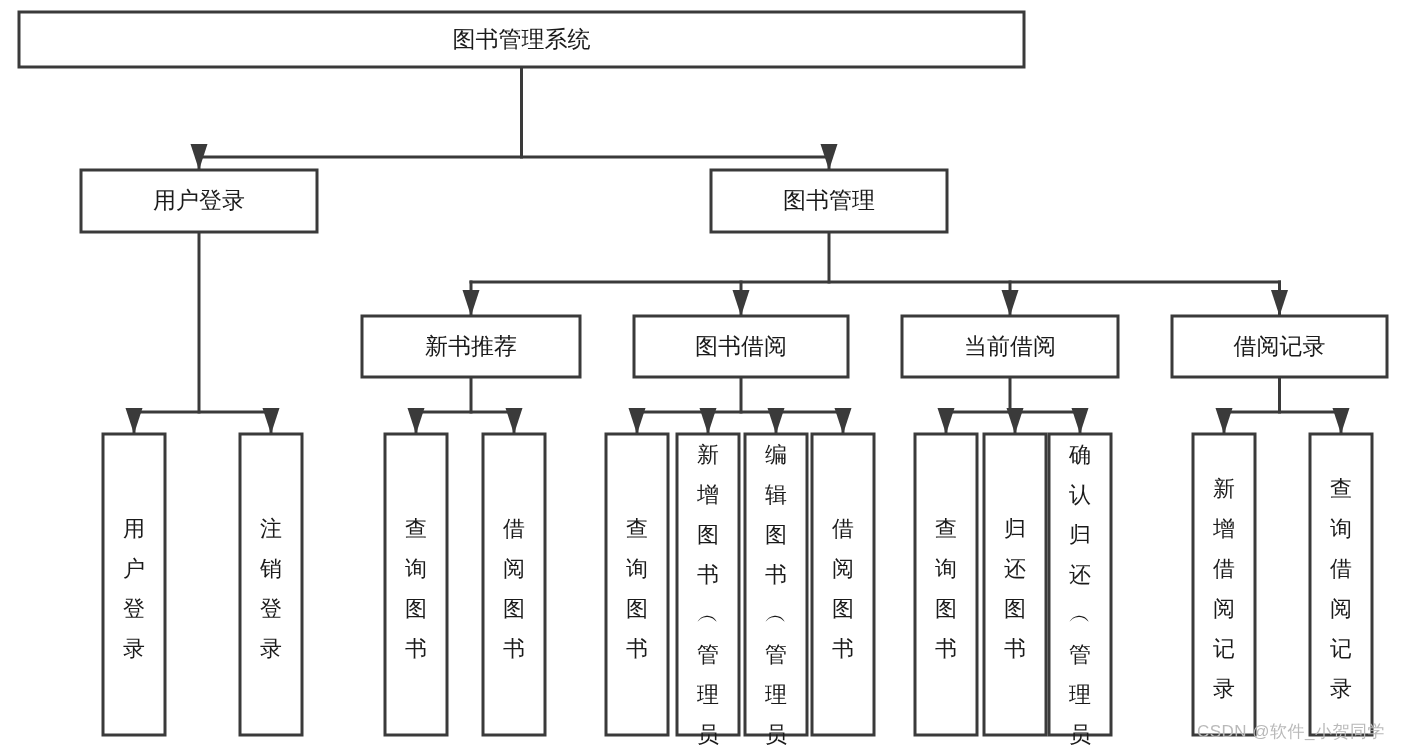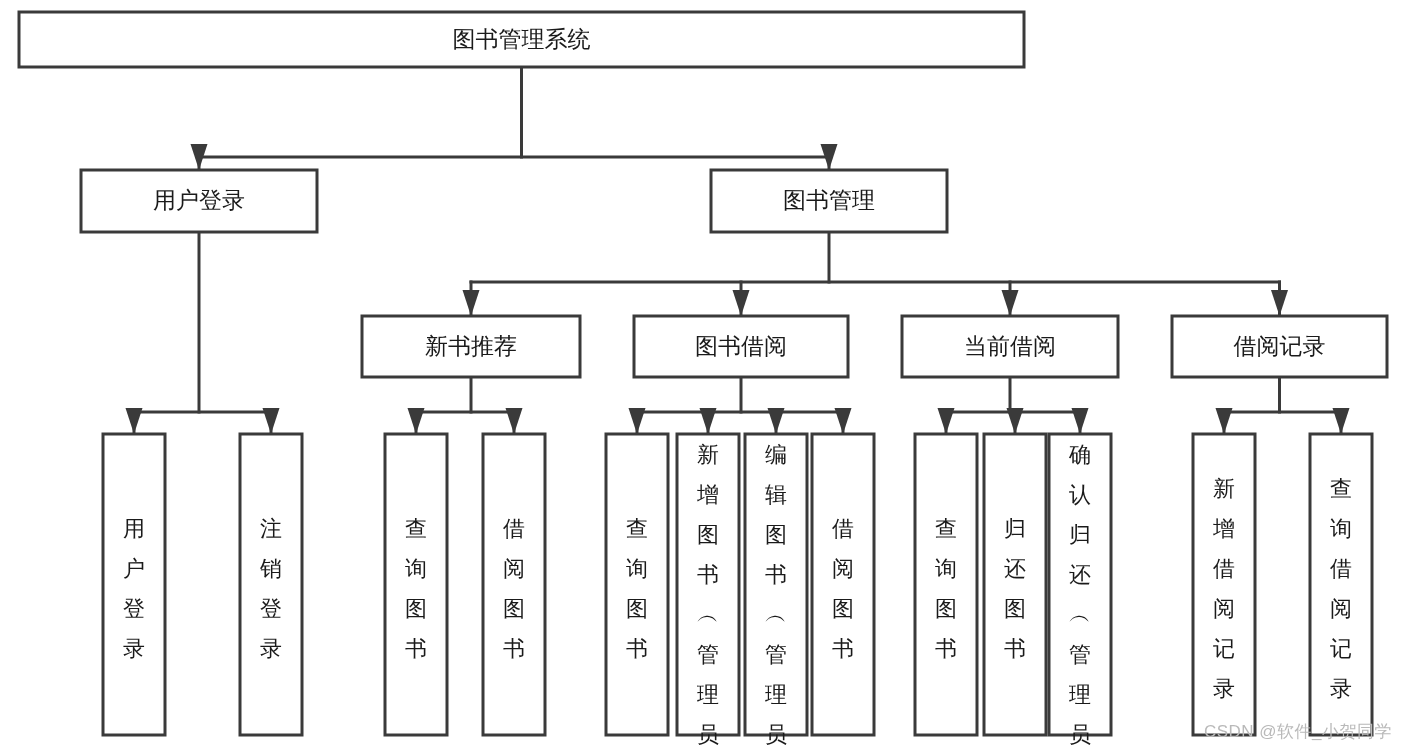--- a/index.html
+++ b/index.html
@@ -49,21 +49,21 @@
     stroke-width: 3;
     fill: none;
     stroke-linecap: square;
   }
   .arrow-head {
     fill: #3a3a3a;
     stroke: none;
   }
   .watermark {
     position: absolute;
-    right: 13px;
+    right: 20px;
     bottom: 4px;
     font-family: "Liberation Sans", "DejaVu Sans", sans-serif;
     font-size: 17px;
     color: #b9b9b9;
     white-space: nowrap;
     letter-spacing: 0.5px;
   }
 </style>
 </head>
 <body>

